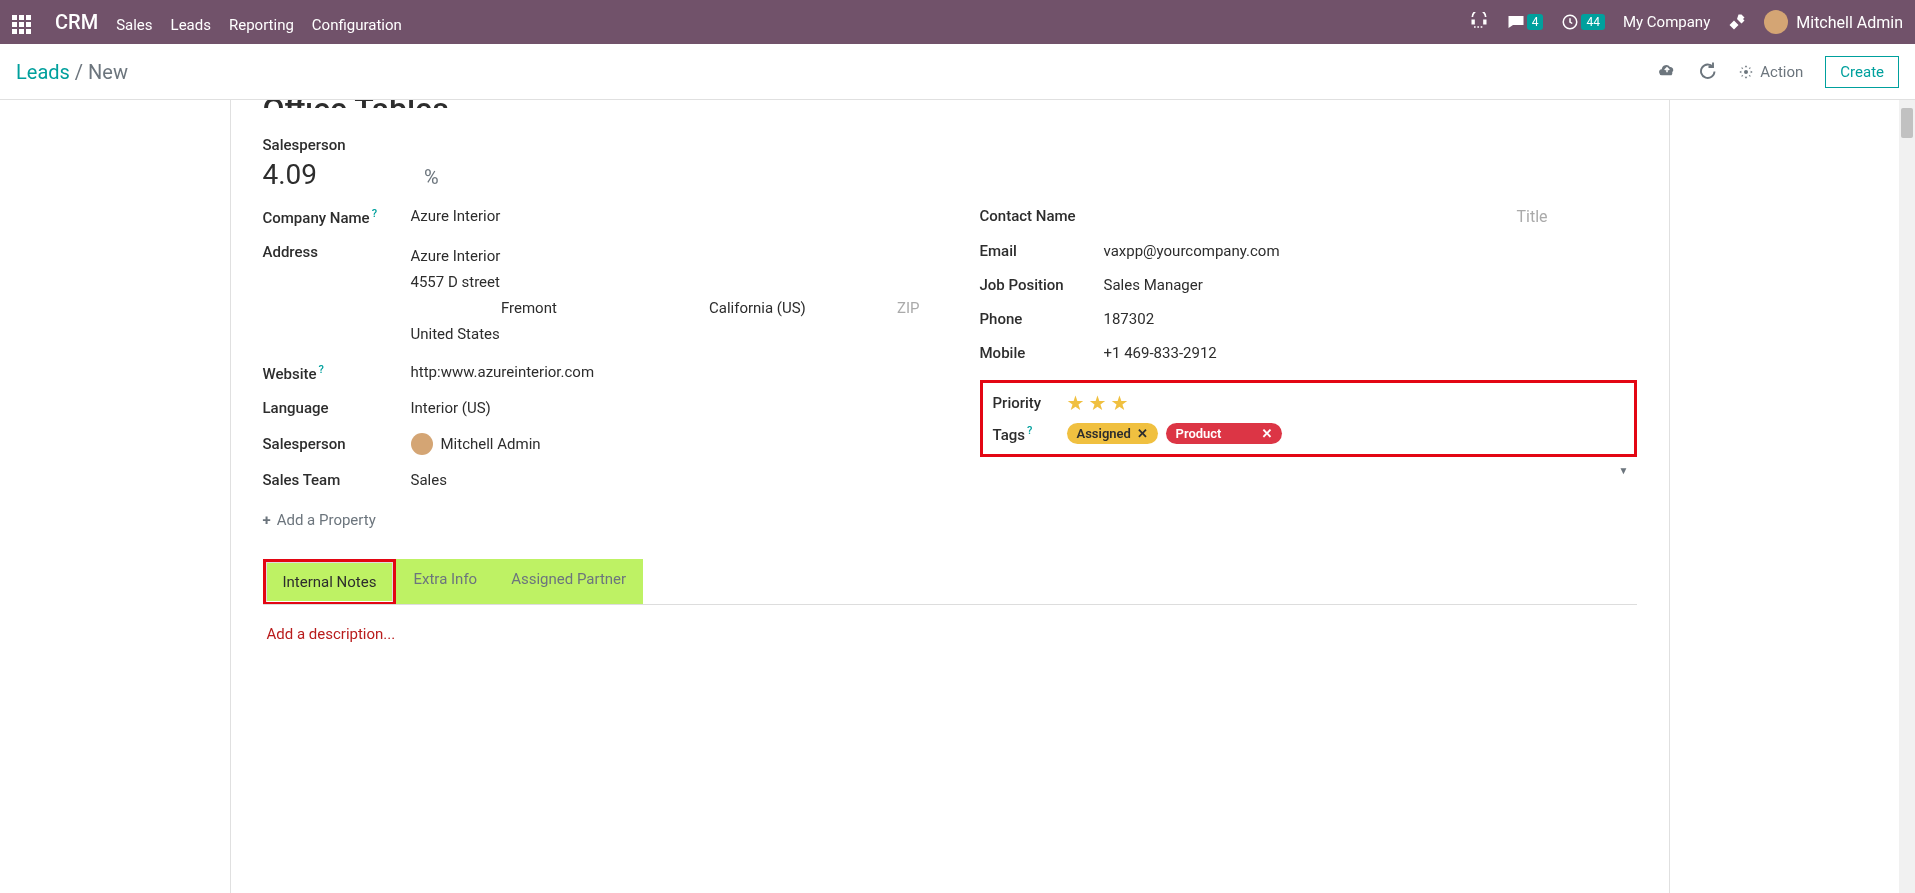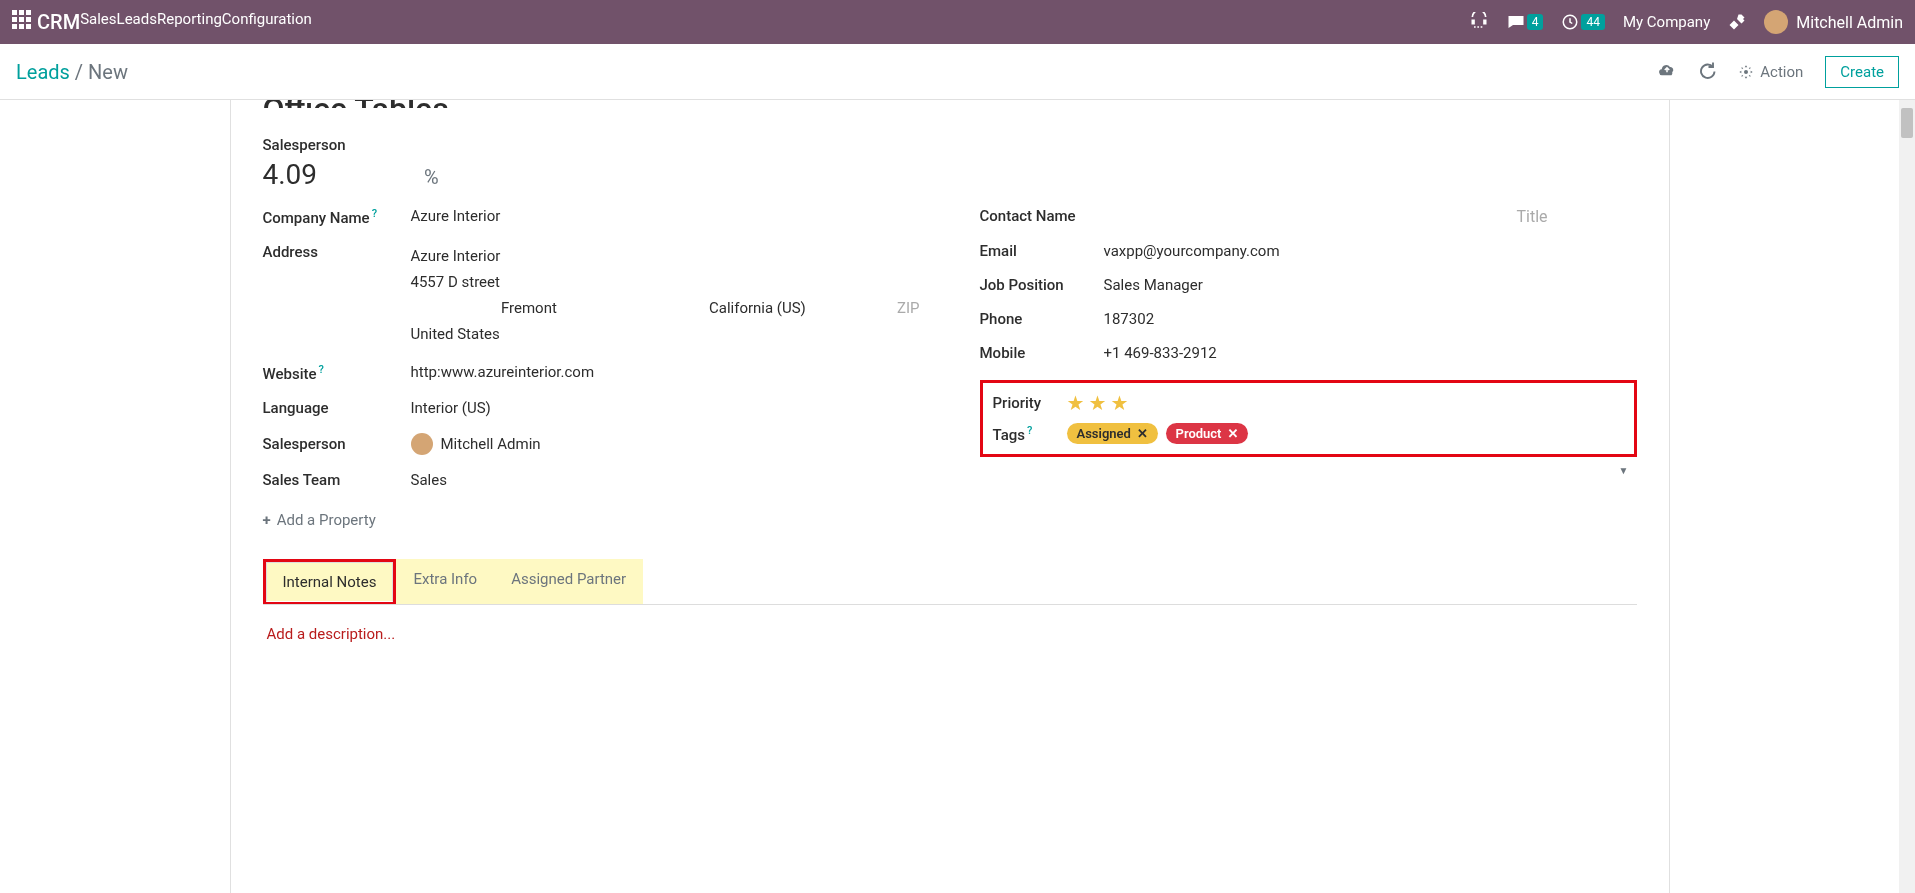--- a/index.html
+++ b/index.html
@@ -1,19 +1,19 @@
 <!DOCTYPE html>
 <html><head>
 <meta charset="utf-8">
 <style>
 * { box-sizing: border-box; margin: 0; padding: 0; font-family: -apple-system, BlinkMacSystemFont, "Segoe UI", Roboto, sans-serif; }
 body { background: #fff; overflow: hidden; }
 
 .topbar { background: #71526a; height: 44px; display: flex; align-items: center; padding: 0 12px; color: #fff; }
-.topbar-left { display: flex; align-items: flex-start; }
+.topbar-left { display: flex; align-items: flex-end; gap: 18px; }
 .apps-icon { display: grid; grid-template-columns: repeat(3, 5px); grid-template-rows: repeat(3, 5px); gap: 2px; }
 .apps-icon span { background: #fff; }
 .brand { font-size: 20px; font-weight: 500; margin-left: 6px; }
 .nav-item { font-size: 15px; cursor: pointer; }
 .topbar-right { margin-left: auto; display: flex; align-items: center; gap: 18px; }
 .badge { background: #00a09d; color: #fff; font-size: 12px; padding: 1px 5px; border-radius: 3px; margin-left: 2px; }
 .icon-wrap { display: flex; align-items: center; cursor: pointer; }
 .avatar { width: 24px; height: 24px; border-radius: 50%; background: #d4a574; }
 
 .subbar { height: 56px; display: flex; align-items: center; padding: 0 16px; border-bottom: 1px solid #e0e0e0; }
@@ -49,30 +49,30 @@
 .addr-line2 > span:nth-child(3) { color: #aaa; }
 
 .person-row { display: flex; align-items: center; gap: 8px; }
 .person-avatar { width: 22px; height: 22px; border-radius: 50%; background: #d4a574; }
 
 .highlight-box { border: 3px solid #e30613; padding: 4px 10px 6px; margin-top: 10px; }
 .stars { display: flex; gap: 4px; }
 .star { color: #f0c040; font-size: 20px; }
 .tag { display: inline-flex; align-items: center; padding: 3px 10px; border-radius: 12px; font-size: 13px; font-weight: 600; margin-right: 4px; }
 .tag-yellow { background: #f0c040; color: #2d2d2d; }
-.tag-red { background: #dc3545; color: #fff; }
+.tag-red { background: #dc3545; color: #fff; gap: 34px; }
 .tag-x { margin-left: 6px; font-weight: 700; cursor: pointer; }
 .caret-down { color: #6c757d; font-size: 10px; }
 
 .col-right .field-label { width: 124px; }
 
 .addprop { color: #6c757d; font-size: 15px; cursor: pointer; margin-top: 14px; display: flex; align-items: center; gap: 6px; }
 
 .tabs { display: flex; margin-top: 30px; }
-.tab { padding: 10px 16px; font-size: 15px; color: #6c757d; border: 1px solid transparent; cursor: pointer; background: #fef9c3; }
+.tab { padding: 10px 16px; font-size: 15px; color: #6c757d; border: 1px solid transparent; cursor: pointer; background: #bef264; }
 .tab.active { border: 1px solid #ddd; border-bottom-color: #fff; color: #2d2d2d; position: relative; z-index: 2; }
 .tab-highlight { border: 3px solid #e30613; display: inline-block; padding: 0; }
 .tabrow-border { border-bottom: 1px solid #ddd; margin-top: -1px; position: relative; z-index: 1; }
 
 .desc-area { padding: 20px 4px; color: #b91c1c; font-size: 15px; }
 
 .scrollbar-fake { position: absolute; right: 0; top: 100px; width: 16px; bottom: 0; background: #f1f1f1; }
 .scrollbar-thumb { position: absolute; top: 8px; right: 2px; width: 12px; height: 30px; background: #c1c1c1; border-radius: 2px; }
 </style>
 </head>

